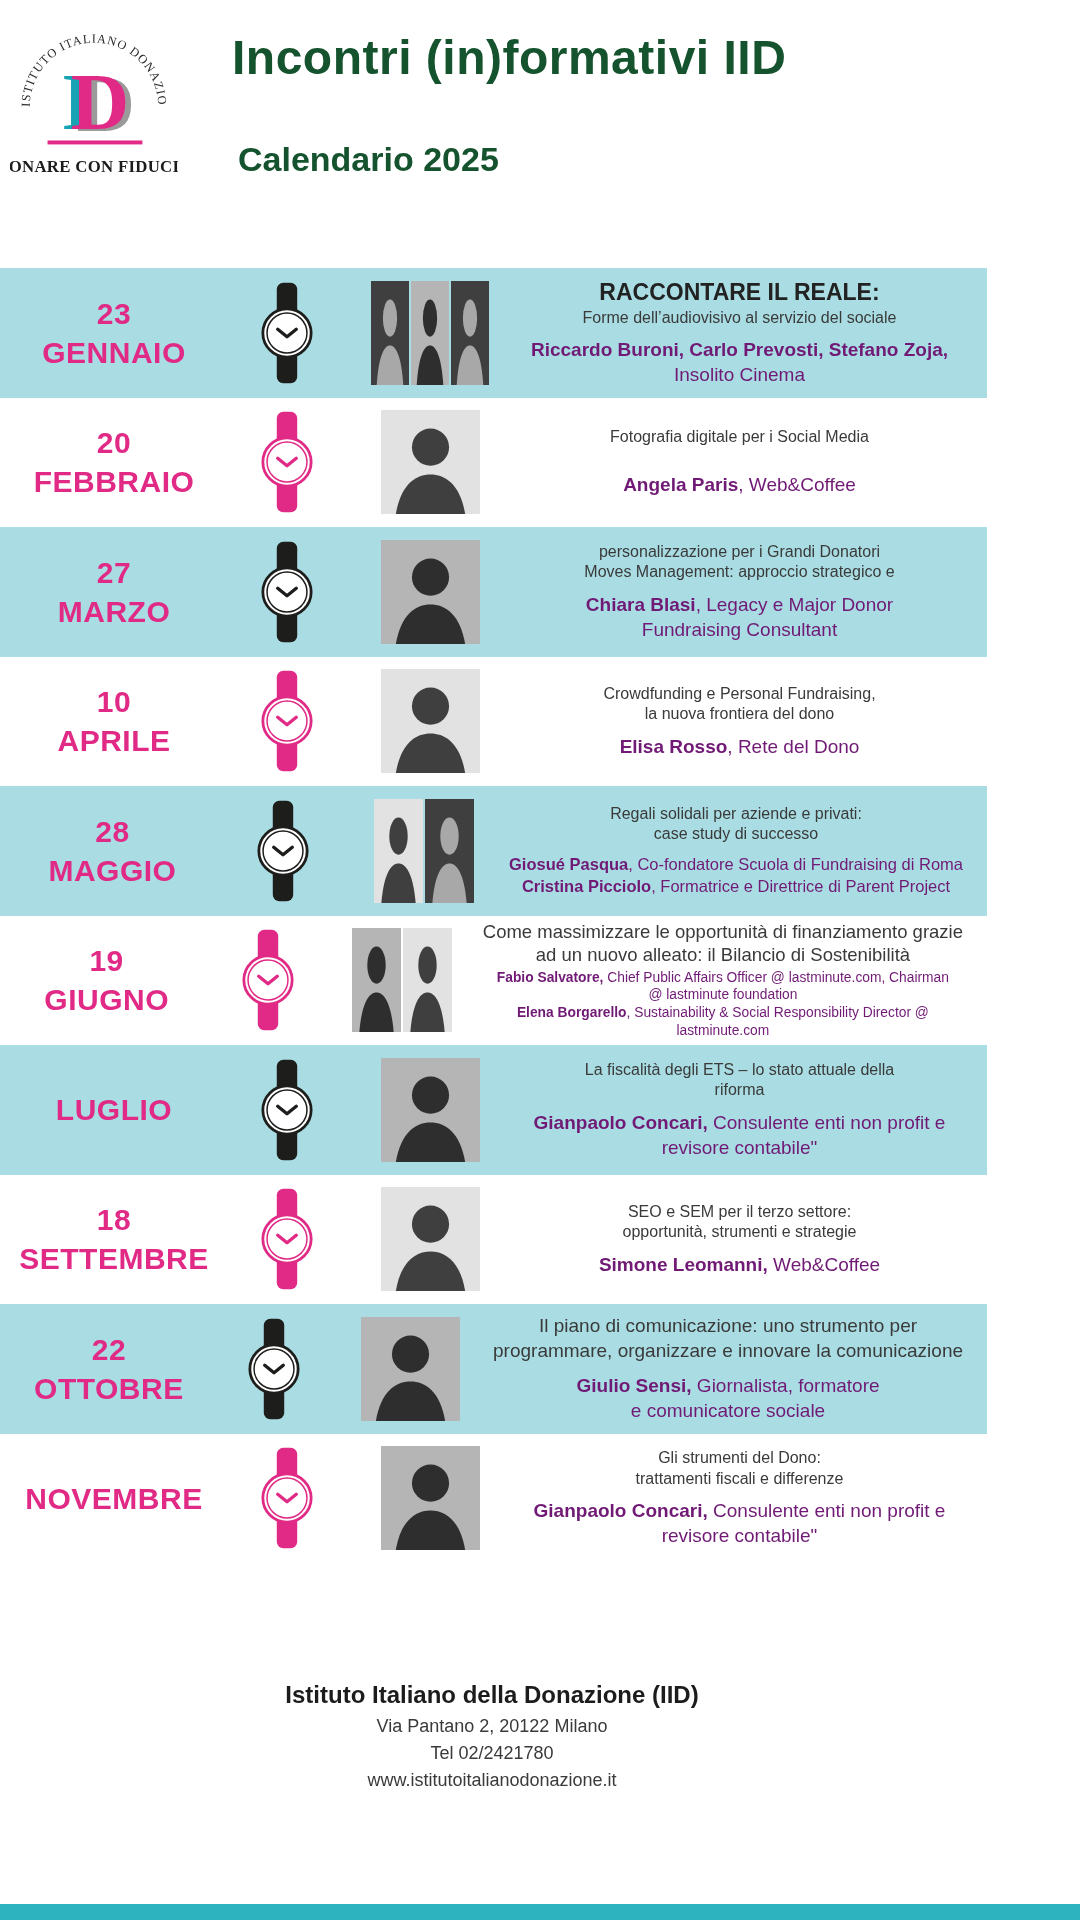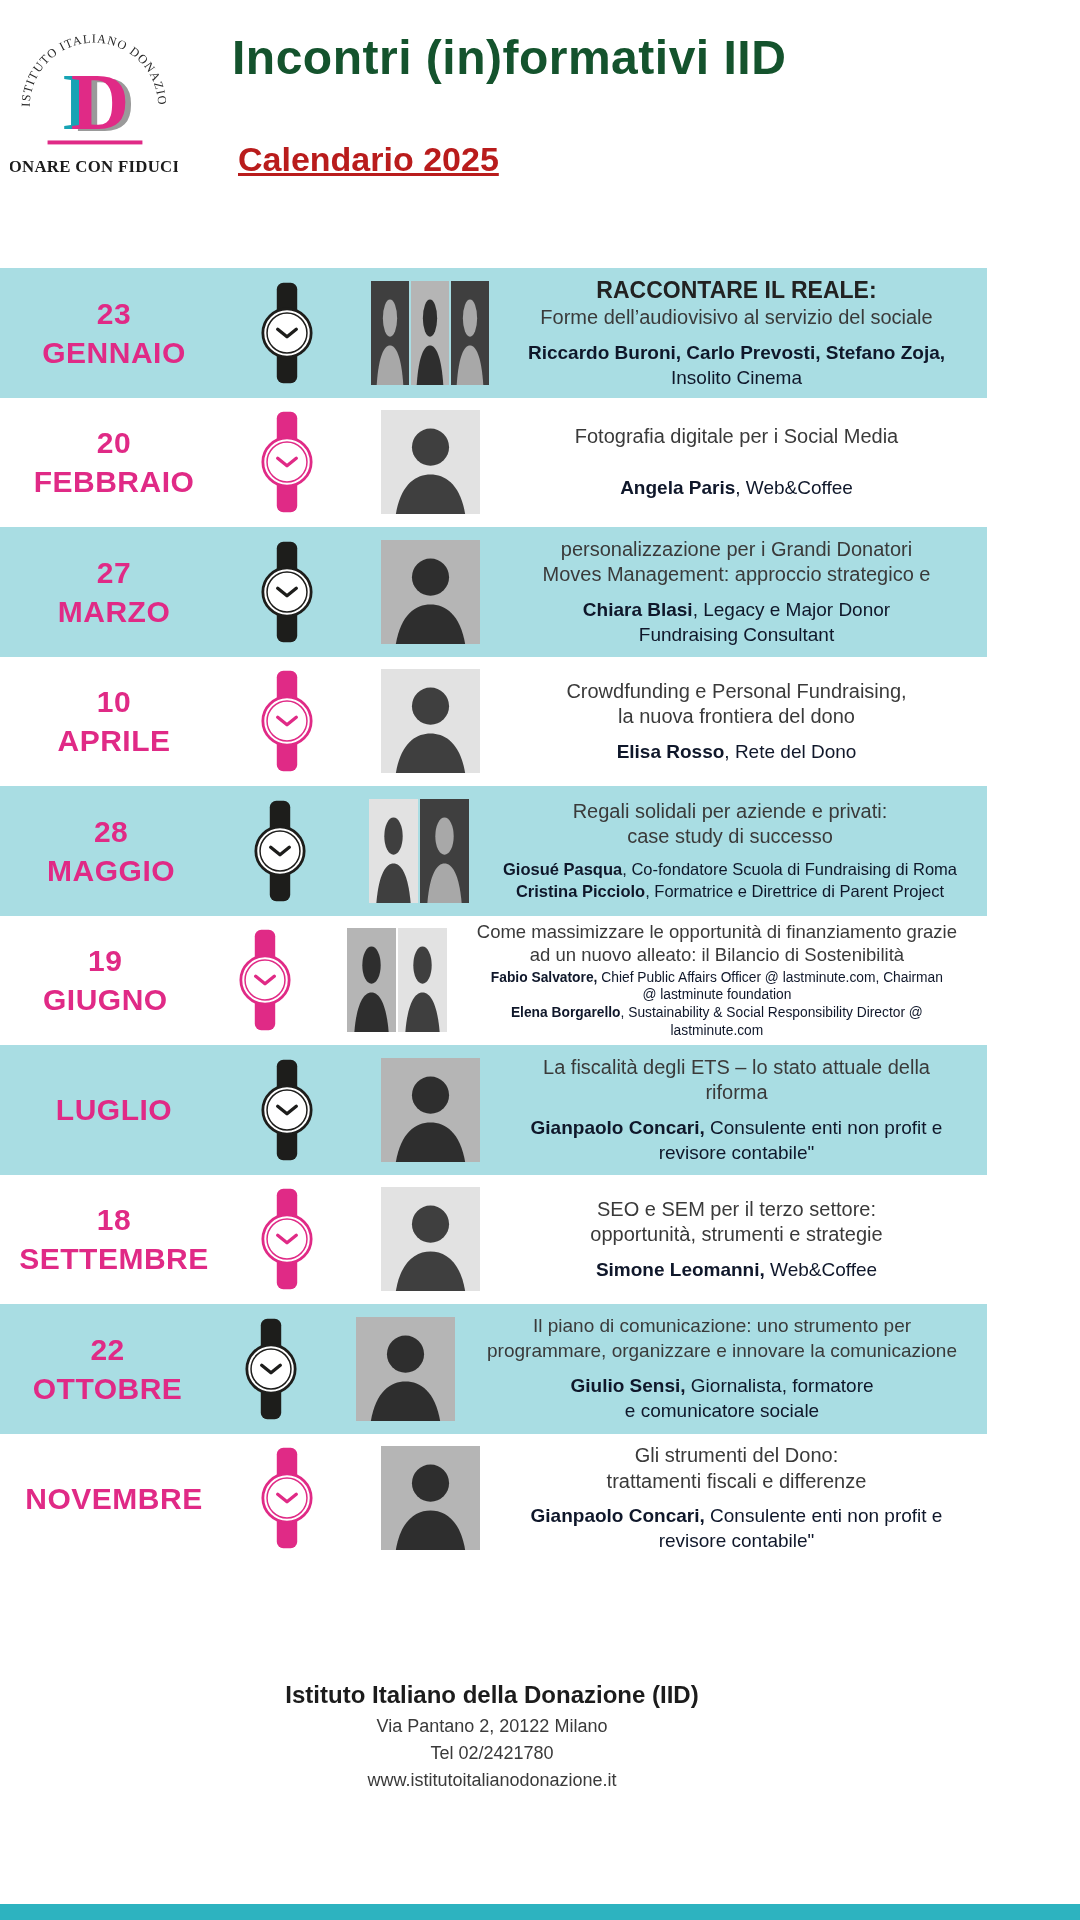--- a/index.html
+++ b/index.html
@@ -3,38 +3,38 @@
 <meta charset="utf-8">
 <style>
   html,body{margin:0;padding:0;background:#eee;}
   .page{position:relative;width:1080px;height:1920px;background:#ffffff;overflow:hidden;
         font-family:"Liberation Sans",sans-serif;margin:0 auto;}
 
   
   .logo{position:absolute;left:10px;top:8px;width:168px;height:176px;}
   .main-title{position:absolute;left:232px;top:30px;font-size:48px;font-weight:800;
               color:#14532d;letter-spacing:.5px;}
-  .subtitle{position:absolute;left:238px;top:140px;font-size:34px;font-weight:800;color:#b91c1c;text-decoration:underline;}
+  .subtitle{position:absolute;left:238px;top:140px;font-size:34px;font-weight:800;color:#14532d;}
 
   
   .rows{position:absolute;top:268px;left:0;width:987px;}
   .row{display:flex;align-items:center;height:129.5px;background:#ffffff;}
   .row.teal{background:#a9dde3;}
   .datecol{width:228px;text-align:center;color:#e02a86;font-weight:800;font-size:30px;
            line-height:1.3;letter-spacing:.5px;}
   .watchcol{width:118px;display:flex;justify-content:center;align-items:center;}
   .photocol{width:168px;display:flex;justify-content:center;align-items:center;}
   .photo-box{display:flex;gap:2px;}
   .photo-box svg{display:block;}
   .infocol{flex:1;display:flex;flex-direction:column;justify-content:center;align-items:center;
-           text-align:center;padding:0 30px 0 2px;}
+           text-align:center;padding:0 24px 0 2px;}
   .t-strong{font-size:23px;font-weight:700;color:#222;line-height:1.28;white-space:nowrap;}
-  .t-line{font-size:20px;font-weight:400;color:#3a3a3a;line-height:1.28;white-space:nowrap;}
+  .t-line{font-size:16px;font-weight:400;color:#3a3a3a;line-height:1.28;white-space:nowrap;}
   .sp-block{margin-top:9px;}
-  .sp{color:#0f172a;font-size:19px;line-height:1.32;white-space:nowrap;}
+  .sp{color:#701a75;font-size:19px;line-height:1.32;white-space:nowrap;}
   .sp .b{font-weight:700;}
 
   .row.small .t-line{font-size:18.5px;line-height:1.25;}
   .row.small .sp{font-size:13.8px;line-height:1.3;}
   .row.small .sp-block{margin-top:2px;}
   .row.mid .t-line{font-size:19px;line-height:1.3;}
   .row.spsm .sp{font-size:16.5px;}
   .row.gap-lg .sp-block{margin-top:25px;}
 
   

